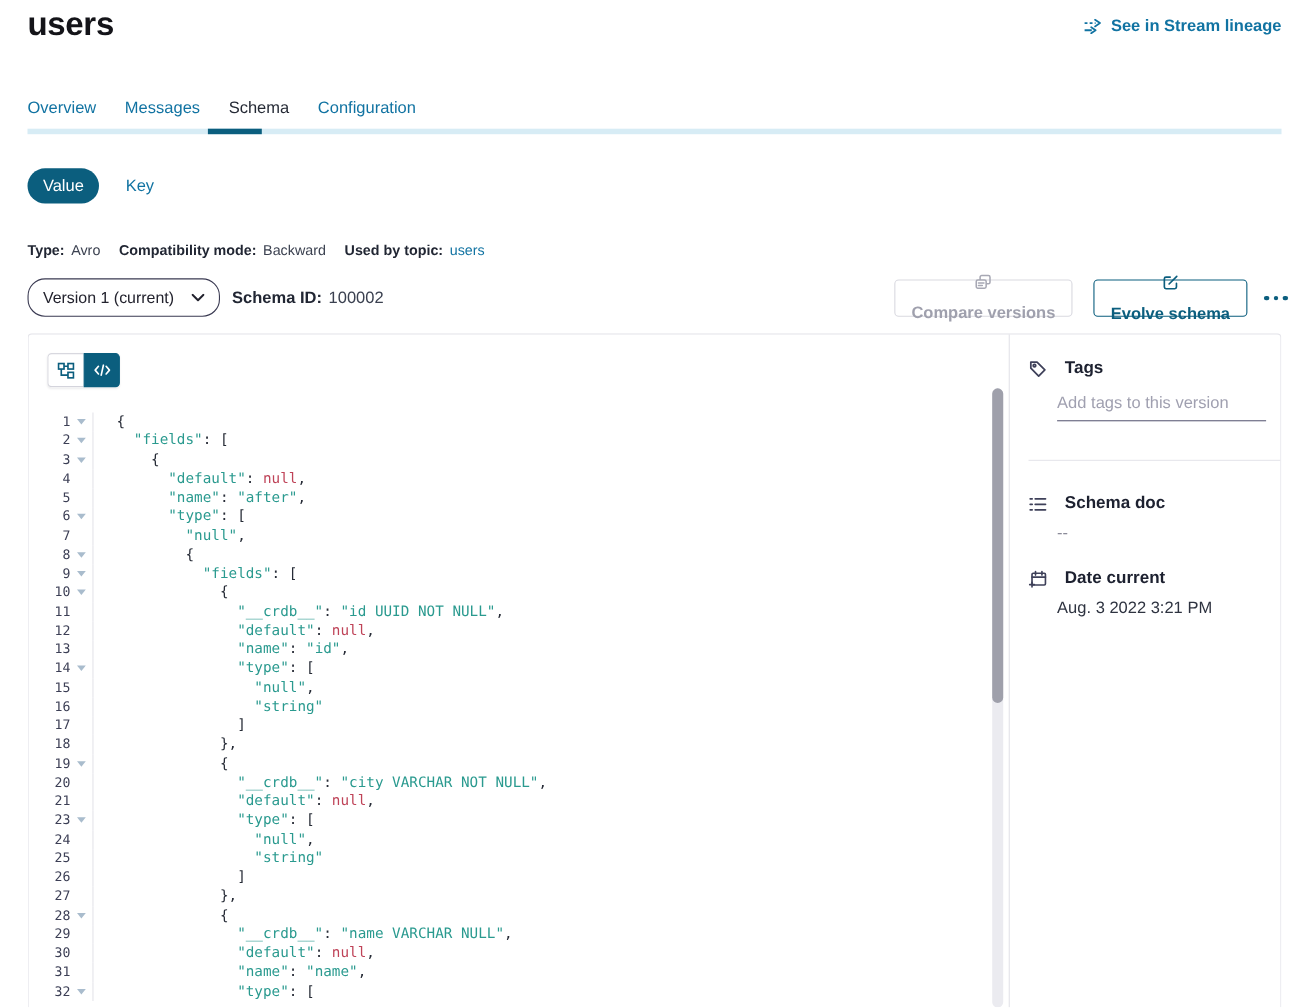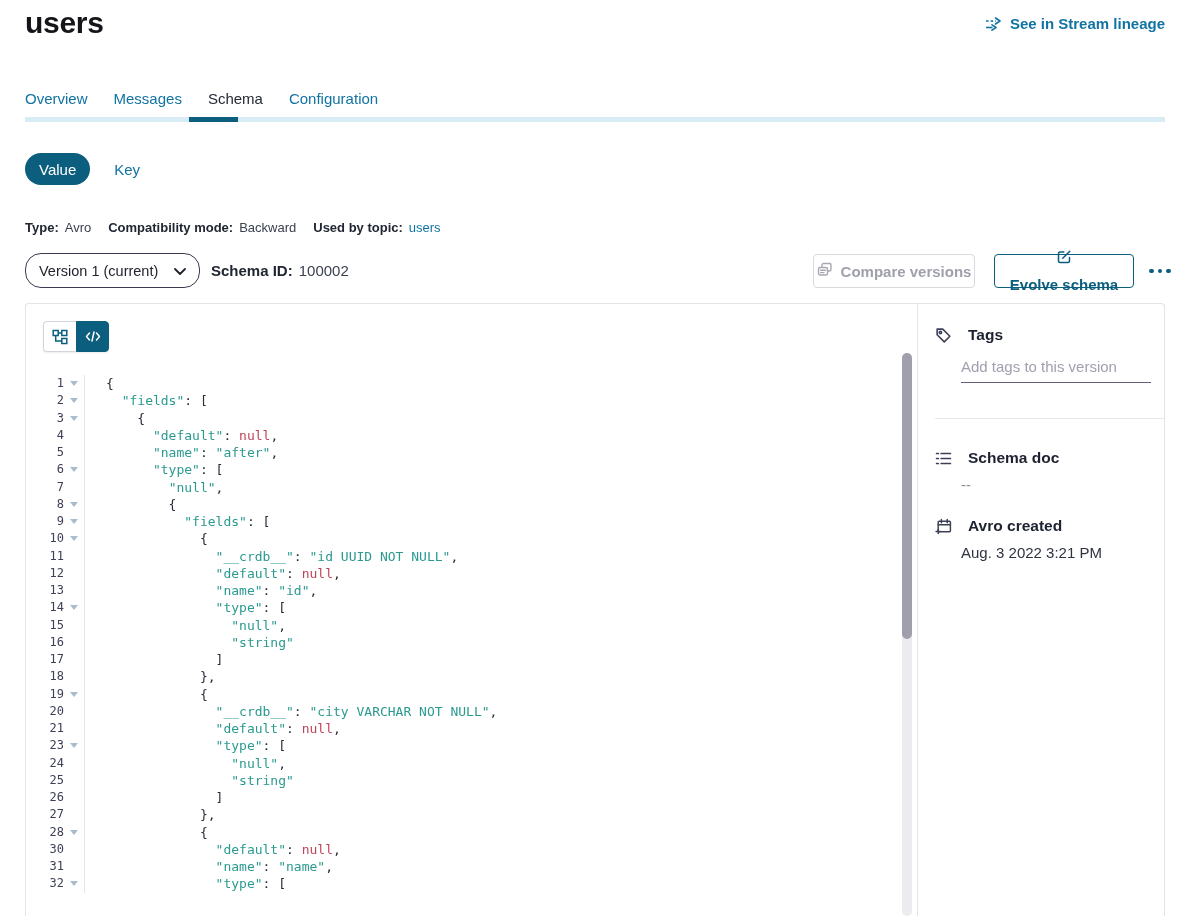--- a/index.html
+++ b/index.html
@@ -42,21 +42,21 @@
   .meta-label{font-weight:700;color:var(--label-dark);}
   .meta-value{color:#3b4150;}
   .meta-link{color:var(--link-blue);cursor:pointer;}
 
   
   .version-row{position:absolute;left:25px;right:24px;top:253px;height:36px;}
   .version-select{position:absolute;left:0;top:0;width:175px;height:35px;border:1px solid #3a3a52;border-radius:16px;
     background:#fff;display:flex;align-items:center;justify-content:space-between;padding:0 13px;font-size:14.5px;color:#23232e;cursor:pointer;}
   .schema-id{position:absolute;left:186px;top:0;height:35px;display:flex;align-items:center;gap:6px;font-size:15px;}
   .btn{height:34px;border-radius:4px;font-size:15px;font-weight:700;font-family:inherit;display:flex;align-items:center;justify-content:center;gap:8px;cursor:pointer;}
-  .compare-btn{position:absolute;right:190px;top:1px;width:162px;background:#fff;border:1px solid #d9d9e0;color:var(--disabled-gray);cursor:default;}
+  .compare-btn{position:absolute;right:190px;top:1px;width:162px;background:#fff;border:1px solid #d9d9e0;color:var(--disabled-gray);cursor:default;flex-direction:column;}
   .evolve-btn{position:absolute;right:31px;top:1px;width:140px;background:#fff;border:1px solid var(--primary-teal);color:var(--primary-teal);flex-direction:column;}
   .more-btn{position:absolute;right:-12px;top:1px;width:34px;height:34px;background:none;border:none;display:flex;align-items:center;justify-content:center;gap:4px;cursor:pointer;}
   .more-btn i{width:4.5px;height:4.5px;border-radius:50%;background:var(--primary-teal);}
 
   
   .panel{position:absolute;left:25px;top:303px;width:1140px;height:613px;border:1px solid var(--border-gray);
     border-bottom:none;border-radius:4px 4px 0 0;display:flex;background:#fff;}
   .code-pane{position:relative;width:891px;overflow:hidden;}
   .view-toggle{position:absolute;left:17px;top:17px;display:flex;box-shadow:0 1px 2px rgba(20,20,40,.08);border-radius:4px;}
   .view-toggle .vt{width:33px;height:31px;display:flex;align-items:center;justify-content:center;cursor:pointer;}
@@ -351,20 +351,25 @@
             <span class="code">            },</span>
           </div>
           <div class="code-row">
             <span class="ln">28</span>
             <span class="fold">
               <i class="tri"></i>
             </span>
             <span class="code">            {</span>
           </div>
           <div class="code-row">
+            <span class="ln">29</span>
+            <span class="fold"></span>
+            <span class="code">              <span class="tok-s">"__crdb__"</span>: <span class="tok-s">"name VARCHAR NULL"</span>,</span>
+          </div>
+          <div class="code-row">
             <span class="ln">30</span>
             <span class="fold"></span>
             <span class="code">              <span class="tok-s">"default"</span>: <span class="tok-n">null</span>,</span>
           </div>
           <div class="code-row">
             <span class="ln">31</span>
             <span class="fold"></span>
             <span class="code">              <span class="tok-s">"name"</span>: <span class="tok-s">"name"</span>,</span>
           </div>
           <div class="code-row">
@@ -406,21 +411,21 @@
         <div class="side-value muted">--</div>
       </div>
 
       <div class="side-section" style="top:213px;">
         <div class="side-head">
           <svg width="17" height="17" viewBox="0 0 16 16" fill="none" stroke="currentColor" stroke-width="1.4" stroke-linecap="round">
             <rect x="3" y="3" width="11.5" height="10" rx="1"></rect>
             <path d="M6 1.5v3M11.5 1.5v3M3 6.3h11.5"></path>
             <path d="M1 12.7h4M3 10.7v4"></path>
           </svg>
-          <span>Avro created</span>
+          <span>Date current</span>
         </div>
         <div class="side-value">Aug. 3 2022 3:21 PM</div>
       </div>
 
     </div>
   </div>
 
 </div>
 
 </body></html>

